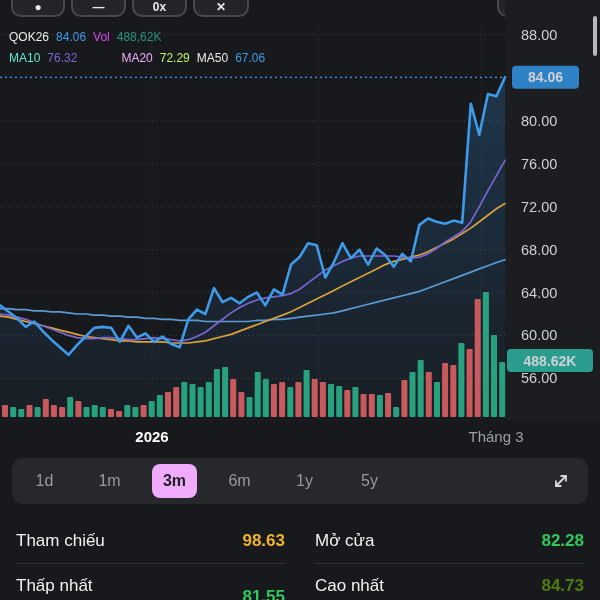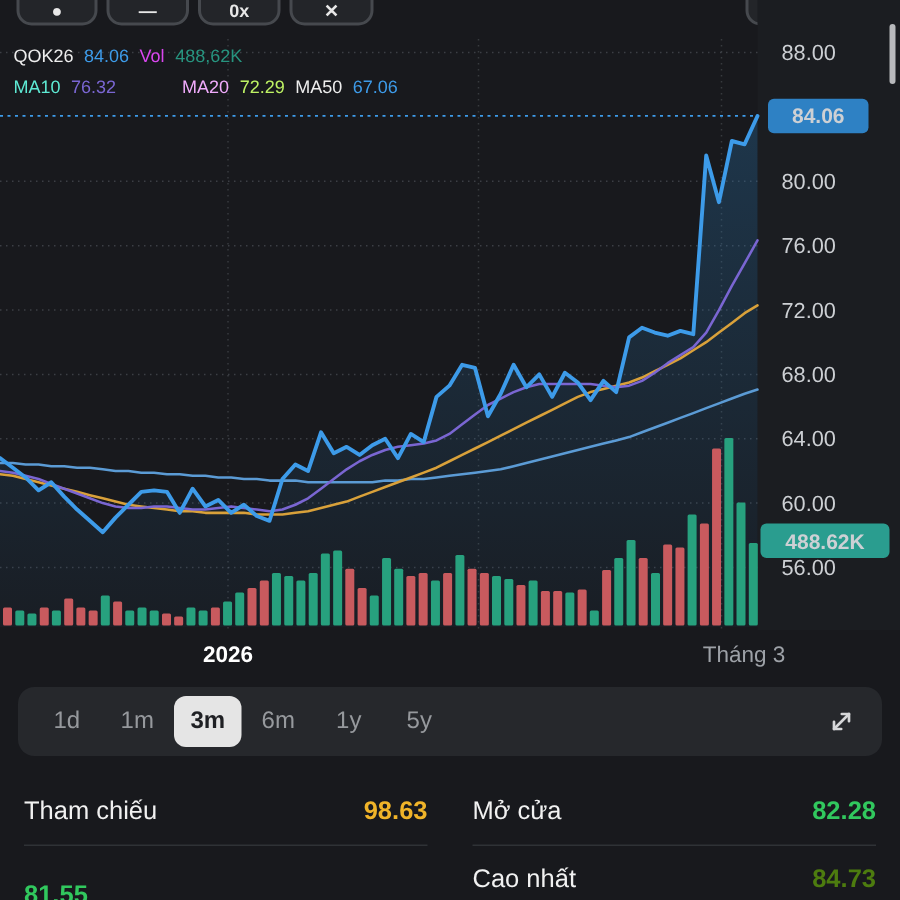--- a/index.html
+++ b/index.html
@@ -25,24 +25,24 @@
   
   .scrollbar{position:absolute;right:3px;top:16px;width:4px;height:40px;border-radius:2px;background:#d4d5d7;opacity:.85;z-index:9;}
 
   
   .x-axis{position:absolute;left:0;top:426px;width:583px;height:22px;}
   .x-label{position:absolute;transform:translateX(-50%);font-size:15px;color:#9da1a7;line-height:22px;}
   .x-label.bold{color:#ffffff;font-weight:700;}
 
   
   .range-bar{position:absolute;left:12px;top:458px;width:576px;height:46px;background:#26282c;border-radius:11px;
-             display:flex;align-items:center;gap:2px;padding:0 10px;box-sizing:border-box;}
+             display:flex;align-items:center;gap:20px;padding:0 10px;box-sizing:border-box;}
   .range-btn{width:45px;height:34px;display:flex;align-items:center;justify-content:center;
              font-size:16px;color:#96999d;border-radius:8px;cursor:default;}
-  .range-btn.selected{background:#e5e5e5;color:#1f2024;font-weight:700;}
+  .range-btn.selected{background:#f0abfc;color:#1f2024;font-weight:700;}
   .expand-btn{margin-left:auto;width:34px;height:34px;display:flex;align-items:center;justify-content:center;}
 
   
   .stats{position:absolute;left:0;top:519px;width:600px;display:grid;grid-template-columns:1fr 1fr;
          column-gap:30px;padding:0 16px;box-sizing:border-box;}
   .stat-cell{display:flex;justify-content:space-between;align-items:center;height:44px;
              border-bottom:1px solid #2f3236;font-size:17px;color:#f1f1f1;text-align:center;}
   .stat-value{font-weight:700;}
 </style>
 </head>
@@ -217,20 +217,21 @@
   <div class="stats">
     <div class="stat-cell">
       <span>Tham chiếu</span>
       <span class="stat-value" style="color: rgb(240, 180, 41);">98.63</span>
     </div>
     <div class="stat-cell">
       <span>Mở cửa</span>
       <span class="stat-value" style="color: rgb(49, 200, 94);">82.28</span>
     </div>
     <div class="stat-cell">
+      <span>Thấp nhất</span>
       <span class="stat-value" style="color: rgb(49, 200, 94); margin-top: 22px;">81.55</span>
     </div>
     <div class="stat-cell">
       <span>Cao nhất</span>
       <span class="stat-value" style="color: #4d7c0f;">84.73</span>
     </div>
   </div>
 
 </div>
 

